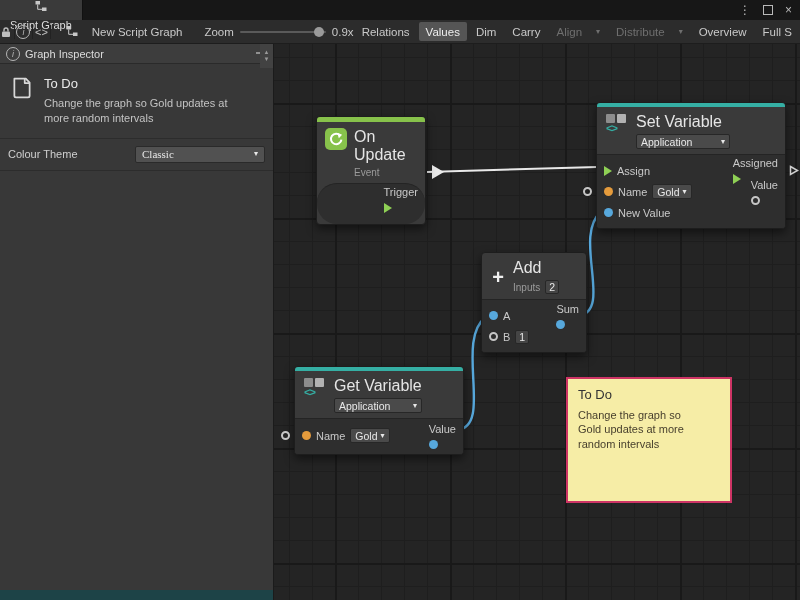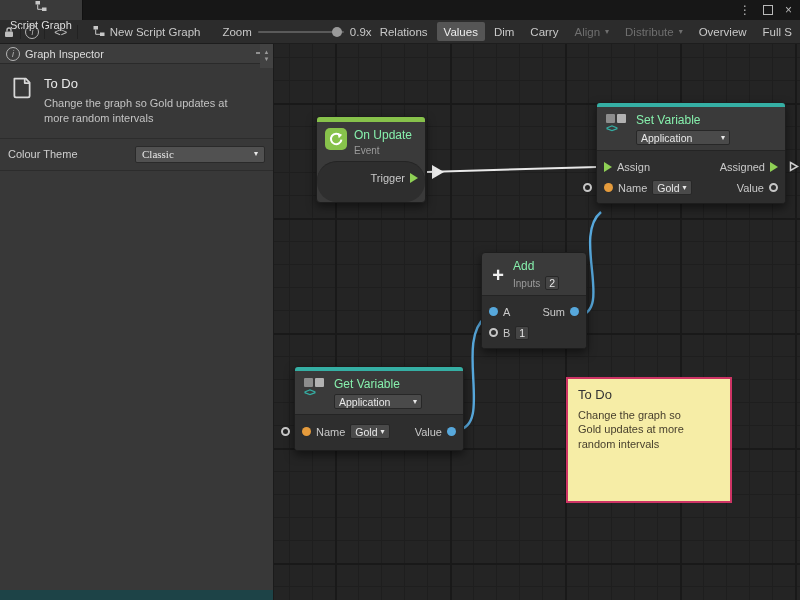--- a/index.html
+++ b/index.html
@@ -12,21 +12,21 @@
   
   .tabbar{height:20px;background:#171717;display:flex;align-items:stretch;}
   .tab{display:flex;align-items:center;gap:5px;background:#3a3a3a;padding:0 10px;font-size:11px;color:#dedede;border-right:1px solid #111;flex-direction:column;}
   .win-controls{margin-left:auto;display:flex;align-items:center;gap:12px;padding-right:8px;color:#b9b9b9;font-size:12px;}
   .maxbox{width:8px;height:8px;border:1.4px solid #b9b9b9;display:inline-block;}
   
   .toolbar{height:23px;background:#2c2c2c;border-bottom:1px solid #1d1d1d;display:flex;align-items:center;font-size:11.5px;color:#c9c9c9;white-space:nowrap;overflow:hidden;}
   .tb-icon{display:flex;align-items:center;justify-content:center;width:22px;height:100%;}
   .tb-sep{width:1px;height:14px;background:#222;margin:0 2px;}
   .info-circle{width:12px;height:12px;border-radius:50%;border:1px solid #b5b5b5;color:#b5b5b5;font-size:9px;line-height:12px;text-align:center;font-style:italic;display:inline-block;}
-  .tb-btn{padding:0 7px;height:19px;display:flex;align-items:center;gap:5px;border-radius:2px;margin:0 1px;}
+  .tb-btn{padding:0 7px;height:19px;display:flex;align-items:center;gap:14px;border-radius:2px;margin:0 1px;}
   .tb-btn.active{background:#555555;color:#eee;}
   .tb-btn.disabled{color:#6f6f6f;}
   .caret{font-size:8px;line-height:1;}
   .zoom-wrap{display:flex;align-items:center;gap:6px;margin-left:14px;}
   .zoom-track{width:86px;height:2px;background:#5a5a5a;position:relative;border-radius:1px;}
   .zoom-handle{position:absolute;top:-4px;left:74px;width:10px;height:10px;border-radius:50%;background:#9a9a9a;}
   .right-btns{margin-left:auto;display:flex;align-items:center;}
   
   .main{display:flex;height:557px;}
   .inspector{width:273px;background:#383838;border-right:1px solid #1b1b1b;position:relative;flex:0 0 273px;}
@@ -52,25 +52,25 @@
     background-position:0 59px,61px 0,0 13px,15px 0;
   }
   .wires{position:absolute;inset:0;z-index:1;pointer-events:none;}
   
   .node{position:absolute;background:#3a3a3a;border:1px solid #1d1d1d;border-radius:4px;box-shadow:0 4px 10px rgba(0,0,0,.5);z-index:2;box-sizing:border-box;}
   .strip{height:5px;border-radius:3px 3px 0 0;}
   .strip.green{background:#87c24b;}
   .strip.teal{background:#35afa4;height:4px;}
   .hdr{display:flex;align-items:flex-start;gap:7px;padding:6px 8px 5px 8px;}
   .hdr-col{display:flex;flex-direction:column;gap:3px;}
-  .ntitle{font-size:12px;color:#86efac;}
+  .ntitle{font-size:16px;color:#e5e5e5;}
   .nsub{font-size:10px;color:#9b9b9b;}
   .body{background:#2e2e2e;border-top:1px solid #242424;border-radius:0 0 3px 3px;padding:5px 0;}
   .row{display:flex;align-items:center;gap:5px;height:21px;padding:0 7px;position:relative;font-size:11px;color:#c9c9c9;}
-  .rgt{margin-left:auto;display:flex;align-items:center;gap:5px;}
+  .rgt{margin-left:auto;display:flex;align-items:flex-start;gap:5px;flex-direction:column;}
   .tri{width:0;height:0;border-top:5px solid transparent;border-bottom:5px solid transparent;border-left:8px solid #8fd055;}
   .dot{width:9px;height:9px;border-radius:50%;flex:0 0 9px;}
   .dot.hollow{box-sizing:border-box;border:2px solid #c6c6c6;background:transparent;}
   .dot.blue{background:#57a8dc;}
   .dot.orange{background:#e59b3c;}
   .edge-left{position:absolute;left:-14px;top:6px;}
   .edge-tri-right{position:absolute;right:-14px;top:5px;}
   .mini-dd{display:inline-flex;align-items:center;gap:3px;background:#4a4a4a;border:1px solid #272727;border-radius:2px;padding:0 4px;height:15px;font-size:10.5px;color:#e8e8e8;box-sizing:border-box;}
   .hdr-dd{width:94px;}
   .hdr-dd .dd-label{flex:1;overflow:hidden;white-space:nowrap;}
@@ -277,20 +277,24 @@
           <span>Name</span>
           <span class="mini-dd">
             <span>Gold</span>
             <span class="caret">▾</span>
           </span>
           <div class="rgt">
             <span>Value</span>
             <span class="dot hollow"></span>
           </div>
         </div>
+        <div class="row">
+          <span class="dot blue"></span>
+          <span>New Value</span>
+        </div>
       </div>
     </div>
 
     <div class="node" style="left:207px;top:208px;width:106px;">
       <div class="hdr" style="align-items:center;">
         <span class="plus-icon">+</span>
         <div class="hdr-col" style="align-items:flex-start;">
           <span class="ntitle">Add</span>
           <span style="display:inline-flex;align-items:center;gap:5px;">
             <span class="nsub">Inputs</span>

